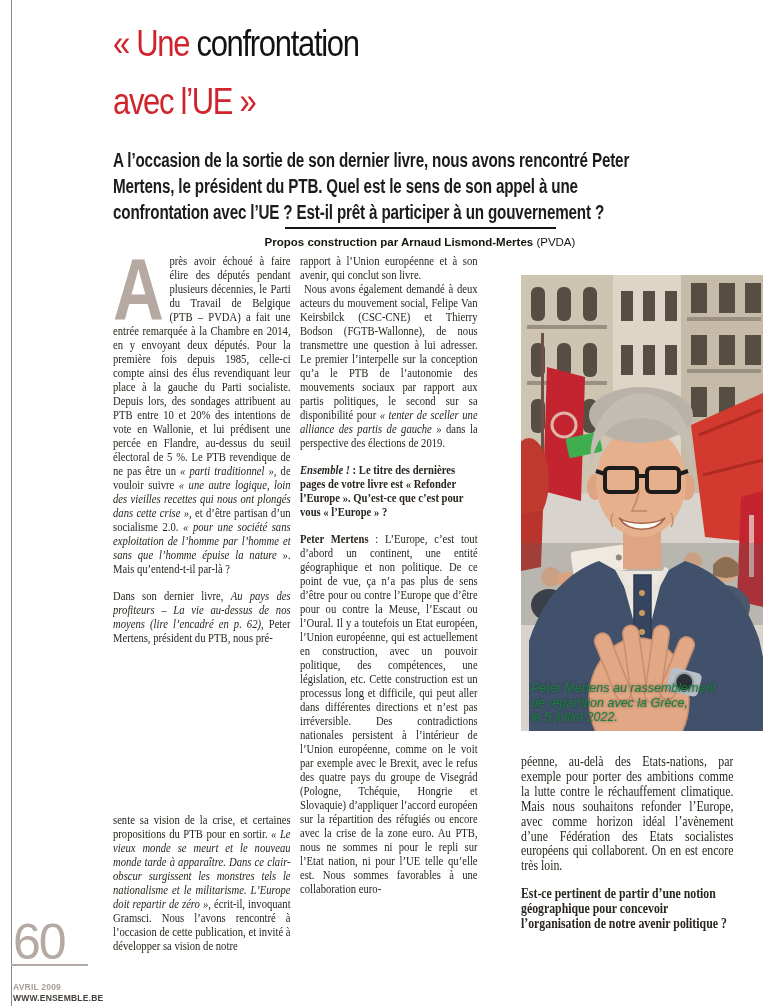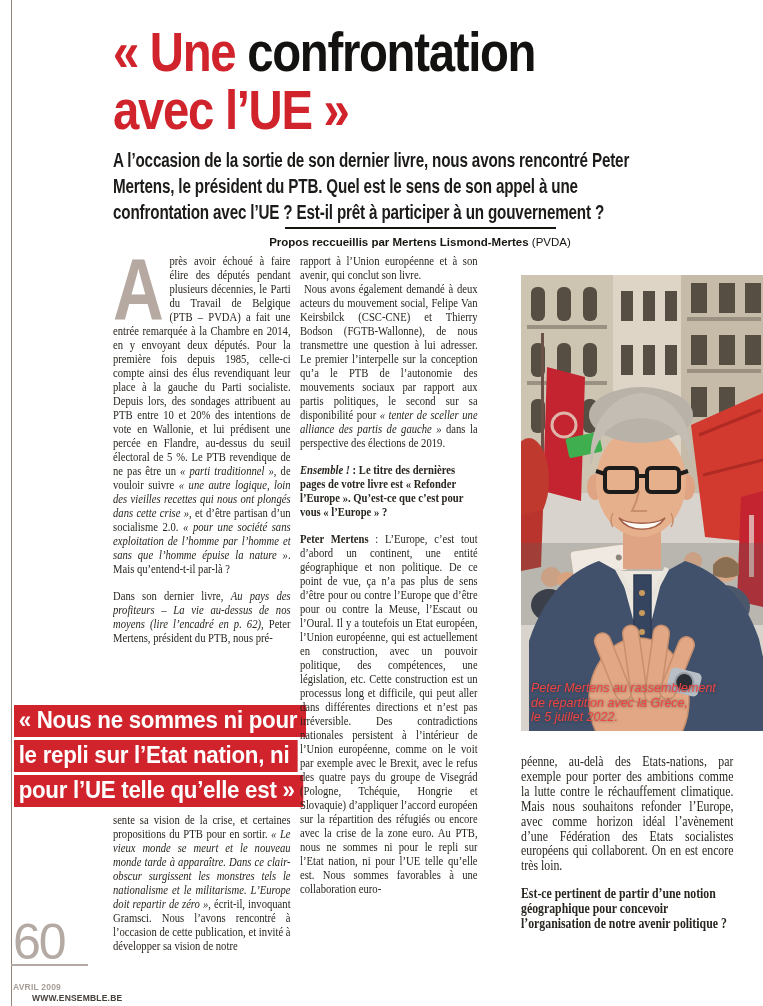--- a/index.html
+++ b/index.html
@@ -3,21 +3,21 @@
 <meta charset="utf-8">
 <style>
   html,body { margin:0; padding:0; background:#ffffff; }
   .page {
     position:relative; width:763px; height:1006px; background:#fff;
     overflow:hidden; font-family:"Liberation Sans", sans-serif; color:#1d1b19;
   }
   .page-edge-line { position:absolute; left:11px; top:0; width:1px; height:1006px; background:#948579; }
 
   
-  .headline { position:absolute; left:113px; top:23px; font-weight:bold; font-size:55px; line-height:58px; letter-spacing:-1.5px; color:#141210; }
+  .headline { position:absolute; left:113px; top:15px; font-weight:normal; font-size:36px; line-height:58px; letter-spacing:-1.5px; color:#141210; }
   .headline .tline { display:block; white-space:nowrap; transform:scaleX(0.86); transform-origin:0 0; }
   .seg-red { color:var(--accent-red,#d0232c); }
   .seg-i { font-style:italic; }
   .seg-b { font-weight:bold; }
   .seg-bi { font-weight:bold; font-style:italic; }
 
   
   .intro { position:absolute; left:113px; top:147px; font-size:19.5px; line-height:26px; font-weight:bold; color:#1d1b19; letter-spacing:-0.2px; }
   .intro .tline { display:block; white-space:nowrap; transform:scaleX(0.78); transform-origin:0 0; }
 
@@ -49,61 +49,56 @@
   .pullquote .tline {
     display:table; white-space:nowrap; background:var(--accent-red,#d0232c);
     padding:3px 9px 5px 5px; margin-bottom:3px; transform:scaleX(0.93); transform-origin:0 0;
   }
 
   
   .photo { position:absolute; left:521px; top:275px; width:242px; height:456px; overflow:hidden; }
   .photo svg { display:block; }
   .photo-caption {
     position:absolute; left:10px; top:406px; font-style:italic; font-size:12.5px; line-height:14.5px;
-    color:#ef4444; text-shadow:0 0 3px rgba(40,40,40,0.65);
+    color:#15803d; text-shadow:0 0 3px rgba(40,40,40,0.65);
   }
   .photo-caption .tline { display:block; white-space:nowrap; }
 
   
   .page-number { position:absolute; left:13px; top:920px; font-size:50px; line-height:44px; font-weight:normal; color:var(--footer-gray,#b5aaa3); letter-spacing:-2px; }
   .footer-rule { position:absolute; left:11px; top:964px; width:77px; height:2px; background:var(--footer-gray,#b5aaa3); }
   .footer-mag  { position:absolute; left:13px; top:971px; font-size:8.5px; font-weight:bold; color:#a89e97; letter-spacing:0.2px;margin-top:48px; }
   .footer-date { position:absolute; left:13px; top:982px; font-size:8.5px; font-weight:bold; color:#a89e97; letter-spacing:0.2px; }
-  .footer-site { position:absolute; left:13px; top:993px; font-size:8.5px; font-weight:bold; color:#46403a; letter-spacing:0.2px;padding-left:19px; }
+  .footer-site { position:absolute; left:13px; top:993px; font-size:8.5px; font-weight:bold; color:#46403a; letter-spacing:0.2px; }
 </style>
 </head>
 <body>
 
 <div class="page">
   <div class="page-edge-line"></div>
 
   <div class="headline">
     <span class="tline"><span class="seg-red">« Une </span><span>confrontation</span></span>
     <span class="tline"><span class="seg-red">avec l’UE »</span></span>
   </div>
 
   <div class="intro">
       <span class="tline">A l’occasion de la sortie de son dernier livre, nous avons rencontré Peter</span>
       <span class="tline">Mertens, le président du PTB. Quel est le sens de son appel à une</span>
       <span class="tline">confrontation avec l’UE ? Est-il prêt à participer à un gouvernement ?</span>
     </div>
 
   <div class="byline-rule"></div>
-  <div class="byline"><span class="seg-b">Propos reccueillis par Mertens Lismond-Mertes </span><span>(PVDA)</span></div>
+  <div class="byline"><span class="seg-b">Propos construction par Arnaud Lismond-Mertes </span><span>(PVDA)</span></div>
 
   <div class="bodycol" id="col1a">
     <p class="para"><span class="dropcap">A</span><span><span>près avoir échoué à faire élire des députés pendant plusieurs décennies, le Parti du Travail de Belgique (PTB – PVDA) a fait une entrée remarquée à la Chambre en 2014, en y envoyant deux députés. Pour la première fois depuis 1985, celle-ci compte ainsi des élus revendiquant leur place à la gauche du Parti socialiste. Depuis lors, des sondages attribuent au PTB entre 10 et 20% des intentions de vote en Wallonie, et lui prédisent une percée en Flandre, au-dessus du seuil électoral de 5 %. Le PTB revendique de ne pas être un </span><span class="seg-i">« parti traditionnel »</span><span>, de vouloir suivre </span><span class="seg-i">« une autre logique, loin des vieilles recettes qui nous ont plongés dans cette crise »</span><span>, et d’être partisan d’un socialisme 2.0. </span><span class="seg-i">« pour une société sans exploitation de l’homme par l’homme et sans que l’homme épuise la nature »</span><span>. Mais qu’entend-t-il par-là ?</span></span></p>
     <p class="para"><span><span>Dans son dernier livre, </span><span class="seg-i">Au pays des profiteurs – La vie au-dessus de nos moyens (lire l’encadré en p. 62)</span><span>, Peter Mertens, président du PTB, nous pré-</span></span></p>
   </div>
 
-  <div class="pullquote">
-      <span class="tline">« Nous ne sommes ni pour</span>
-      <span class="tline">le repli sur l’Etat nation, ni</span>
-      <span class="tline">pour l’UE telle qu’elle est »</span>
-    </div>
 
   <div class="bodycol" id="col1b">
     <p class="para"><span><span>sente sa vision de la crise, et certaines propositions du PTB pour en sortir. </span><span class="seg-i">« Le vieux monde se meurt et le nouveau monde tarde à apparaître. Dans ce clair-obscur surgissent les monstres tels le nationalisme et le militarisme. L’Europe doit repartir de zéro »</span><span>, écrit-il, invoquant Gramsci. Nous l’avons rencontré à l’occasion de cette publication, et invité à développer sa vision de notre</span></span></p>
   </div>
 
   <div class="bodycol" id="col2">
     <p class="para tight"><span><span>rapport à l’Union européenne et à son avenir, qui conclut son livre.</span></span></p>
     <p class="para indent"><span><span>Nous avons également demandé à deux acteurs du mouvement social, Felipe Van Keirsbilck (CSC-CNE) et Thierry Bodson (FGTB-Wallonne), de nous transmettre une question à lui adresser. Le premier l’interpelle sur la conception qu’a le PTB de l’autonomie des mouvements sociaux par rapport aux partis politiques, le second sur sa disponibilité pour </span><span class="seg-i">« tenter de sceller une alliance des partis de gauche »</span><span> dans la perspective des élections de 2019.</span></span></p>
     <p class="para q"><span><span class="seg-bi">Ensemble !</span><span class="seg-b"> : Le titre des dernières pages de votre livre est « Refonder l’Europe ». Qu’est-ce que c’est pour vous « l’Europe » ?</span></span></p>
     <p class="para"><span><span class="seg-b">Peter Mertens</span><span> : L’Europe, c’est tout d’abord un continent, une entité géographique et non politique. De ce point de vue, ça n’a pas plus de sens d’être pour ou contre l’Europe que d’être pour ou contre la Meuse, l’Escaut ou l’Oural. Il y a toutefois un Etat européen, l’Union européenne, qui est actuellement en construction, avec un pouvoir politique, des compétences, une législation, etc. Cette construction est un processus long et difficile, qui peut aller dans différentes directions et n’est pas irréversible. Des contradictions nationales persistent à l’intérieur de l’Union européenne, comme on le voit par exemple avec le Brexit, avec le refus des quatre pays du groupe de Visegrád (Pologne, Tchéquie, Hongrie et Slovaquie) d’appliquer l’accord européen sur la répartition des réfugiés ou encore avec la crise de la zone euro. Au PTB, nous ne sommes ni pour le repli sur l’Etat nation, ni pour l’UE telle qu’elle est. Nous sommes favorables à une collaboration euro-</span></span></p>

